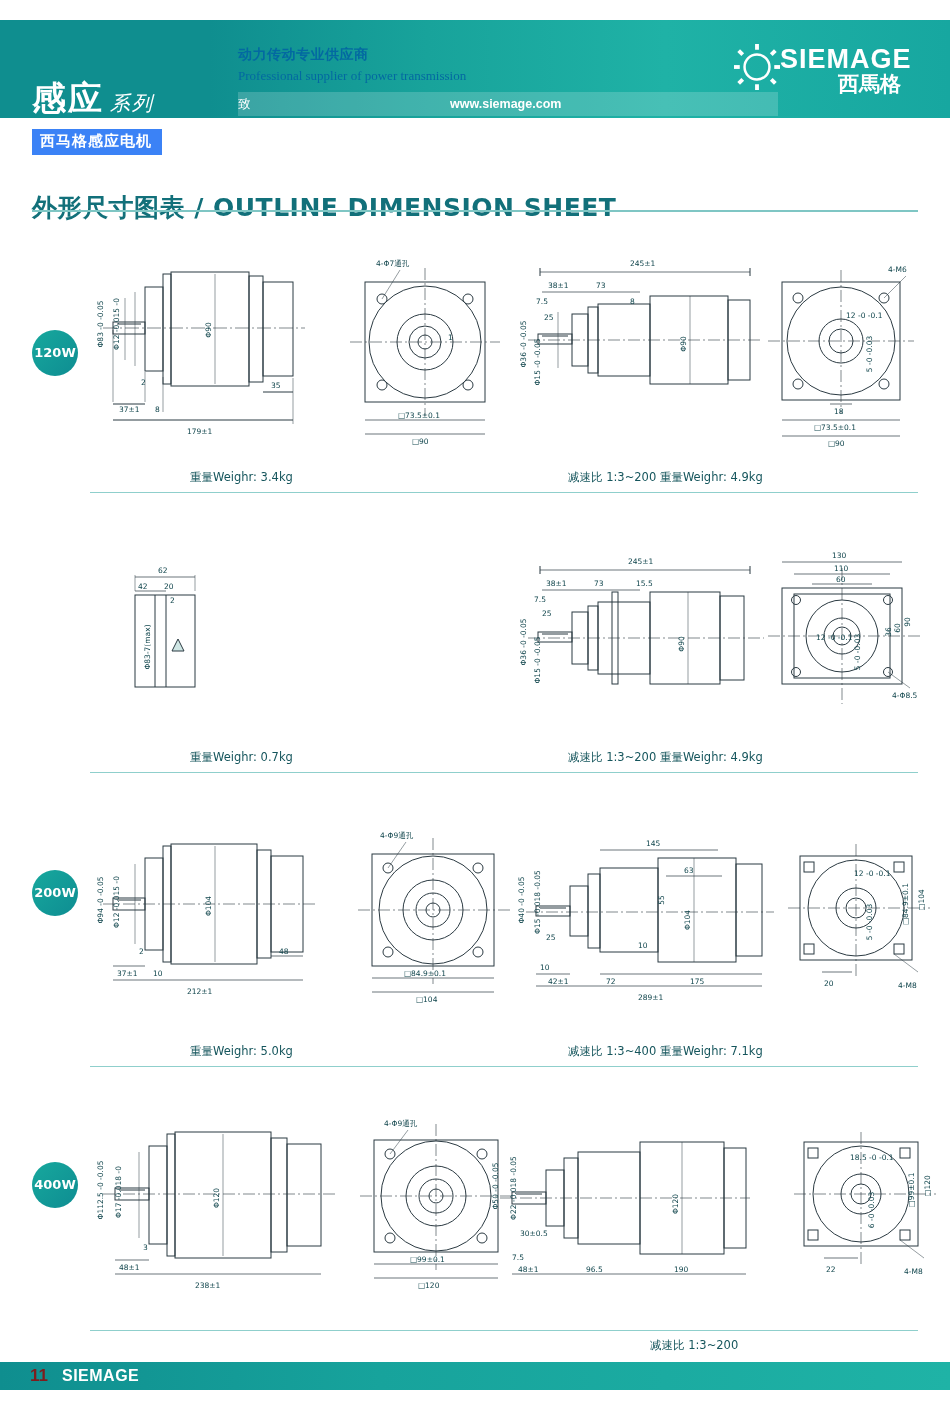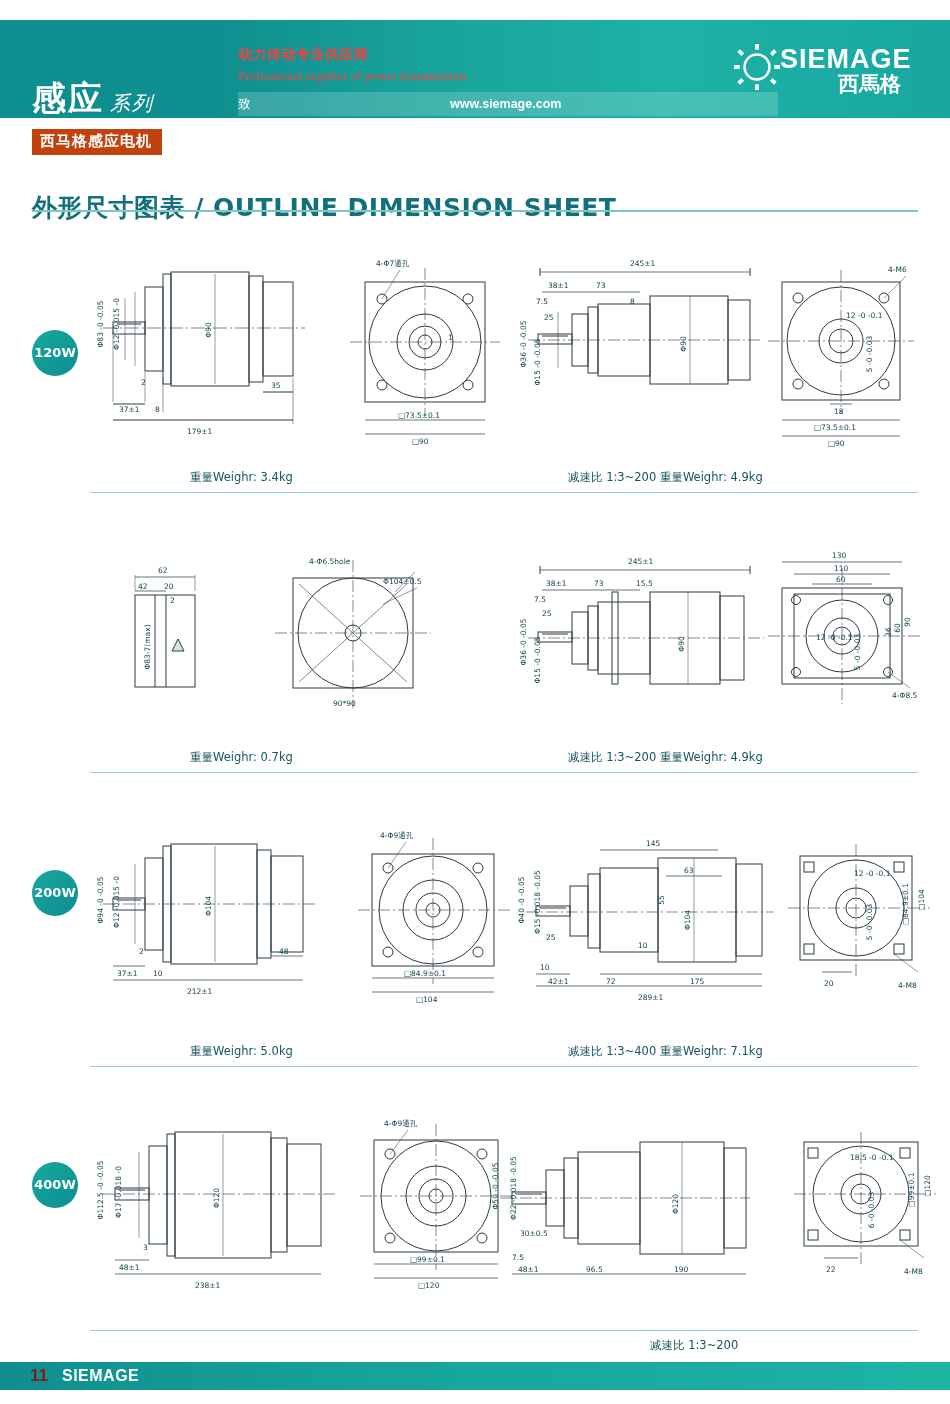--- a/index.html
+++ b/index.html
@@ -22,25 +22,25 @@
   .hdr-top-line{position:absolute;left:0;top:0;width:950px;height:20px;background:#fff;}
   .brand-left{
     position:absolute;left:32px;top:36px;color:#fff;
   }
   .brand-cn{
     font-family:"DejaVu Sans", sans-serif;
     font-size:34px;font-weight:bold;letter-spacing:2px;line-height:40px;margin-top:42px;
   }
   .brand-cn .ser{font-size:20px;font-weight:normal;font-style:italic;margin-left:6px;}
   .brand-sub{
-    margin-top:6px;background:#c2410c;display:inline-block;
+    margin-top:6px;background:#3b82f6;display:inline-block;
     padding:3px 10px 4px 8px;font-size:15px;font-weight:bold;letter-spacing:1px;
     font-family:"DejaVu Sans", sans-serif;
   }
-  .hdr-mid{position:absolute;left:238px;top:46px;color:#ef4444;}
+  .hdr-mid{position:absolute;left:238px;top:46px;color:#0369a1;}
   .hdr-mid .l1{font-size:14px;font-weight:bold;font-family:"DejaVu Sans",sans-serif;letter-spacing:.5px;}
   .hdr-mid .l2{font-size:13px;margin-top:4px;font-family:"Liberation Serif",serif;text-align:right;}
   .hdr-strip{
     position:absolute;left:238px;top:92px;width:540px;height:24px;
     background:rgba(255,255,255,0.18);
   }
   .hdr-strip .s1{position:absolute;left:238px;top:0;font-size:12.5px;color:#fff;font-family:"DejaVu Sans",sans-serif;line-height:24px;}
   .hdr-strip .s2{position:absolute;left:450px;top:0;font-size:12.5px;color:#fff;font-weight:bold;line-height:24px;}
   .logo{
     position:absolute;right:26px;top:42px;width:190px;height:54px;color:#fff;
@@ -280,40 +280,20 @@
       <g font-family="DejaVu Sans" font-size="7.5" fill="#10454c">
         <text x="48" y="18">62</text>
         <text x="28" y="34">42</text>
         <text x="54" y="34">20</text>
         <text x="60" y="48">2</text>
         <text x="40" y="92" transform="rotate(-90 40 92)" text-anchor="middle">Φ83-7(max)</text>
       </g>
     </svg>
   </div>
 
-  <div class="draw" style="left:265px;top:548px;">
-    <svg width="190" height="170" viewBox="0 0 190 170">
-      <g stroke="#2b3a42" fill="none" stroke-width="1">
-        <rect x="28" y="30" width="120" height="110"></rect>
-        <circle cx="88" cy="85" r="55"></circle>
-        <circle cx="88" cy="85" r="8"></circle>
-        <line x1="34" y1="36" x2="142" y2="134" stroke-width="0.6"></line>
-        <line x1="142" y1="36" x2="34" y2="134" stroke-width="0.6"></line>
-        <line x1="10" y1="85" x2="166" y2="85" stroke-dasharray="12,3,2,3" stroke-width="0.6"></line>
-        <line x1="88" y1="12" x2="88" y2="160" stroke-dasharray="12,3,2,3" stroke-width="0.6"></line>
-        <line x1="130" y1="44" x2="150" y2="24" stroke-width="0.5"></line>
-        <line x1="118" y1="56" x2="152" y2="40" stroke-width="0.5"></line>
-      </g>
-      <g font-family="DejaVu Sans" font-size="7.5" fill="#10454c">
-        <text x="44" y="16">4-Φ6.5hole</text>
-        <text x="118" y="36">Φ104±0.5</text>
-        <text x="68" y="158">90*90</text>
-      </g>
-    </svg>
-  </div>
 
   <div class="draw" style="left:520px;top:548px;">
     <svg width="250" height="175" viewBox="0 0 250 175">
       <g stroke="#2b3a42" fill="none" stroke-width="1">
         <line x1="20" y1="22" x2="230" y2="22" stroke-width="0.7"></line>
         <line x1="20" y1="18" x2="20" y2="26"></line>
           <line x1="230" y1="18" x2="230" y2="26"></line>
         <line x1="22" y1="42" x2="120" y2="42" stroke-width="0.7"></line>
         <rect x="18" y="84" width="34" height="10"></rect>
         <line x1="22" y1="86" x2="48" y2="86"></line>

